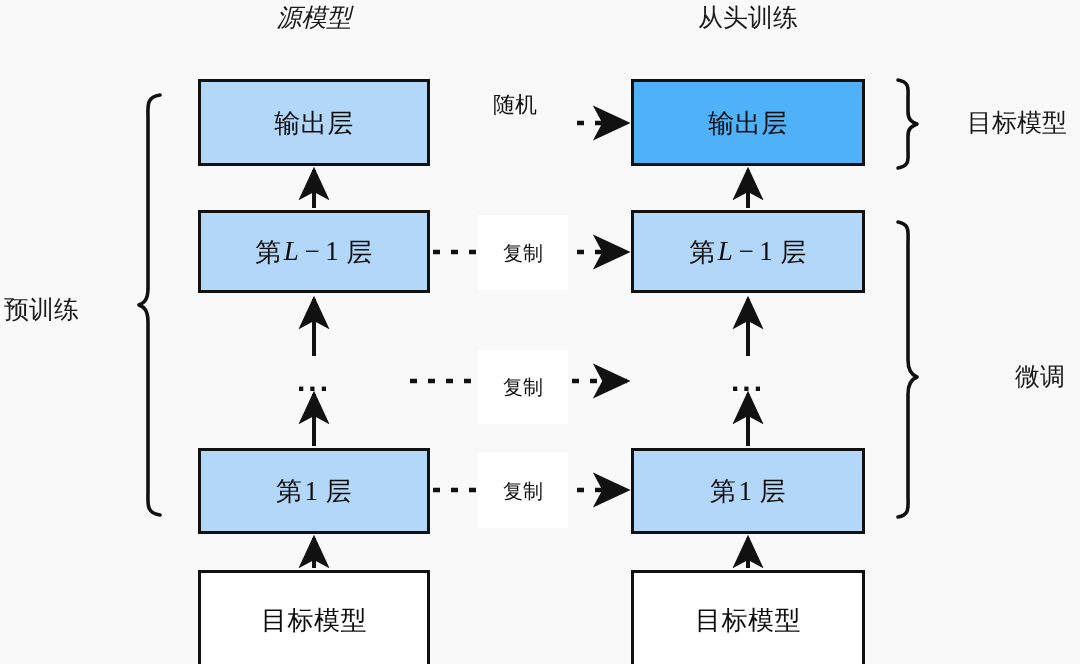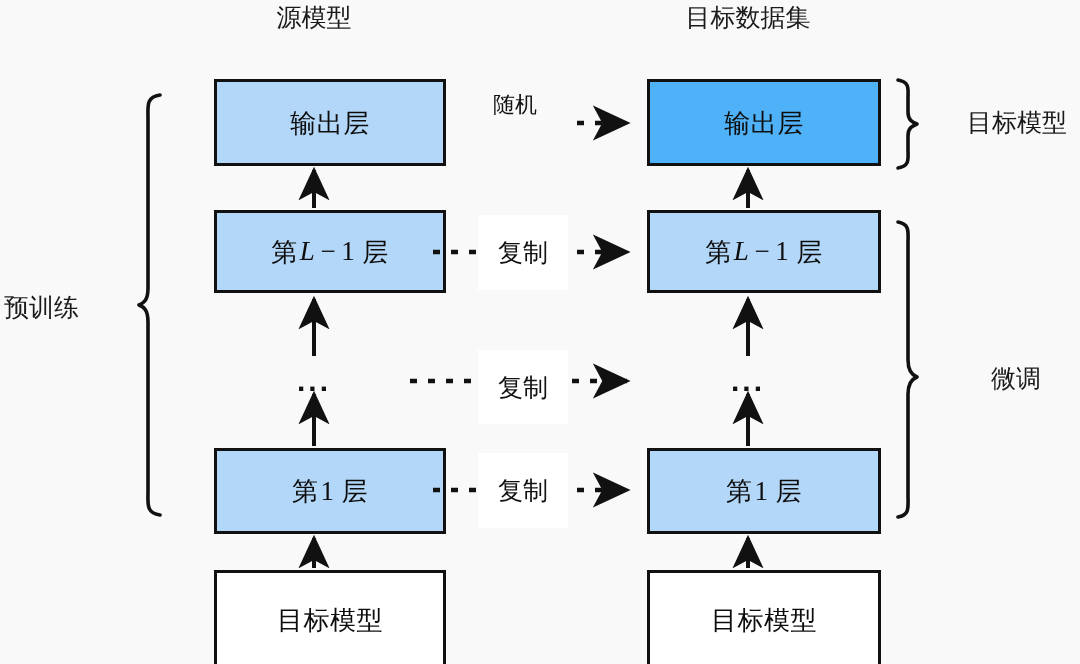--- a/index.html
+++ b/index.html
@@ -20,37 +20,36 @@
 
   
   .col-header {
     position: absolute;
     font-size: 25px;
     line-height: 30px;
     text-align: center;
     white-space: nowrap;
     color: #1a1a1a;
   }
-  #hdr-source { left: 198px; top: 2px; width: 232px; }
+  #hdr-source { left: 198px; top: 2px; width: 232px; font-style: italic; }
   #hdr-target { left: 631px; top: 2px; width: 234px; }
 
   
   .node {
     position: absolute;
     box-sizing: border-box;
     border: 3px solid #111111;
     display: flex;
     align-items: center;
     justify-content: center;
     font-size: 26px;
     line-height: 1;
     white-space: nowrap;
     color: #0d0d0d;
     letter-spacing: 0.5px;
-    margin-left: 16px;
   }
   .node.blue-light { background: #b3d7f8; }
   .node.blue-dark  { background: #4fb1f7; }
   .node.white      { background: #ffffff; }
 
   .col-src  { left: 198px; width: 232px; }
   .col-tgt  { left: 631px; width: 234px; }
 
   .row-out  { top: 79px;  height: 87px; }
   .row-lm1  { top: 210px; height: 83px; }
@@ -94,21 +93,21 @@
     position: absolute;
     left: 0; top: 0;
     width: 1080px; height: 664px;
     pointer-events: none;
   }
 
   
   .copy-label {
     position: absolute;
     background: #ffffff;
-    font-size: 25px;
+    font-size: 20px;
     line-height: 1;
     text-align: center;
     white-space: nowrap;
     color: #111;
     display: flex;
     align-items: center;
     justify-content: center;
   }
   #copy-1 { left: 478px; top: 215px; width: 90px; height: 75px; }
   #copy-2 { left: 478px; top: 350px; width: 90px; height: 74px; }
@@ -126,31 +125,31 @@
   }
 
   
   .side-label {
     position: absolute;
     font-size: 25px;
     line-height: 1;
     white-space: nowrap;
     color: #1a1a1a;
   }
-  #label-pretrain { left: 4px;   top: 297px; font-family: Liberation Mono, monospace; }
+  #label-pretrain { left: 4px;   top: 297px; }
   #label-scratch  { left: 967px; top: 110px; }
-  #label-finetune { left: 991px; top: 366px; }
+  #label-finetune { left: 1015px; top: 366px; font-family: Liberation Mono, monospace; }
 </style>
 </head>
 <body>
 
 <div id="stage">
 
   <div class="col-header" id="hdr-source">源模型</div>
-  <div class="col-header" id="hdr-target">目标数据集</div>
+  <div class="col-header" id="hdr-target">从头训练</div>
 
   <div class="node blue-light col-src row-out">
     <span>输出层</span>
   </div>
 
   <div class="node blue-light col-src row-lm1">
     <span>第</span>
     <span class="mathvar">L</span>
     <span class="mathop">−</span>
     <span class="mathnum">1</span>

